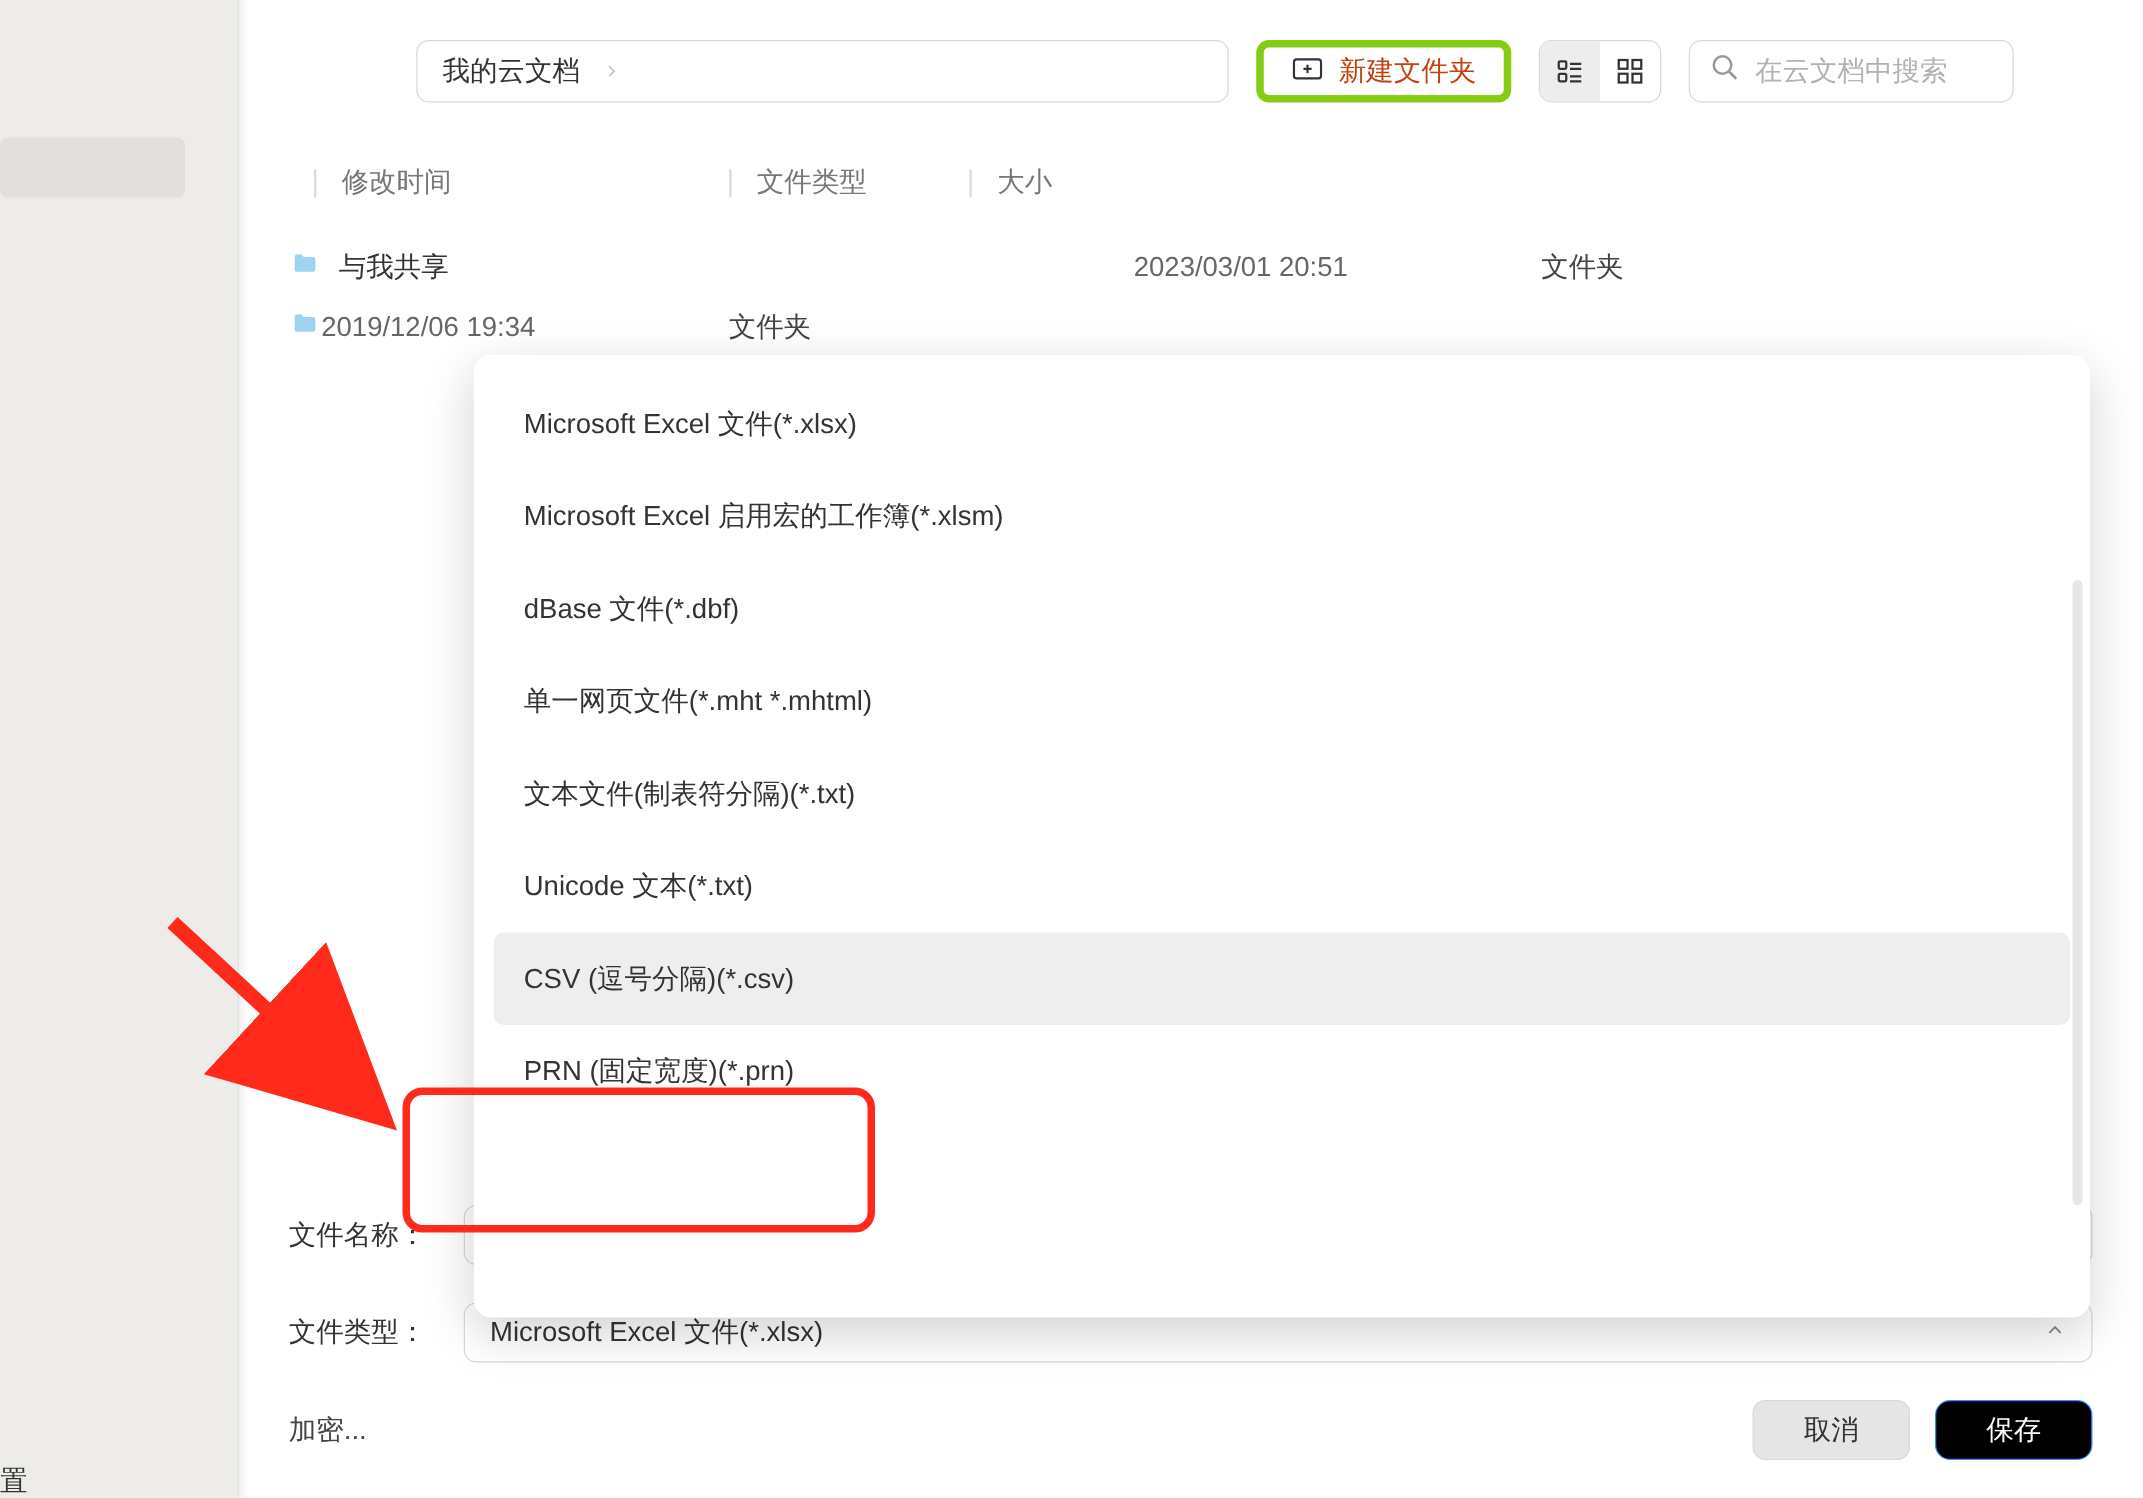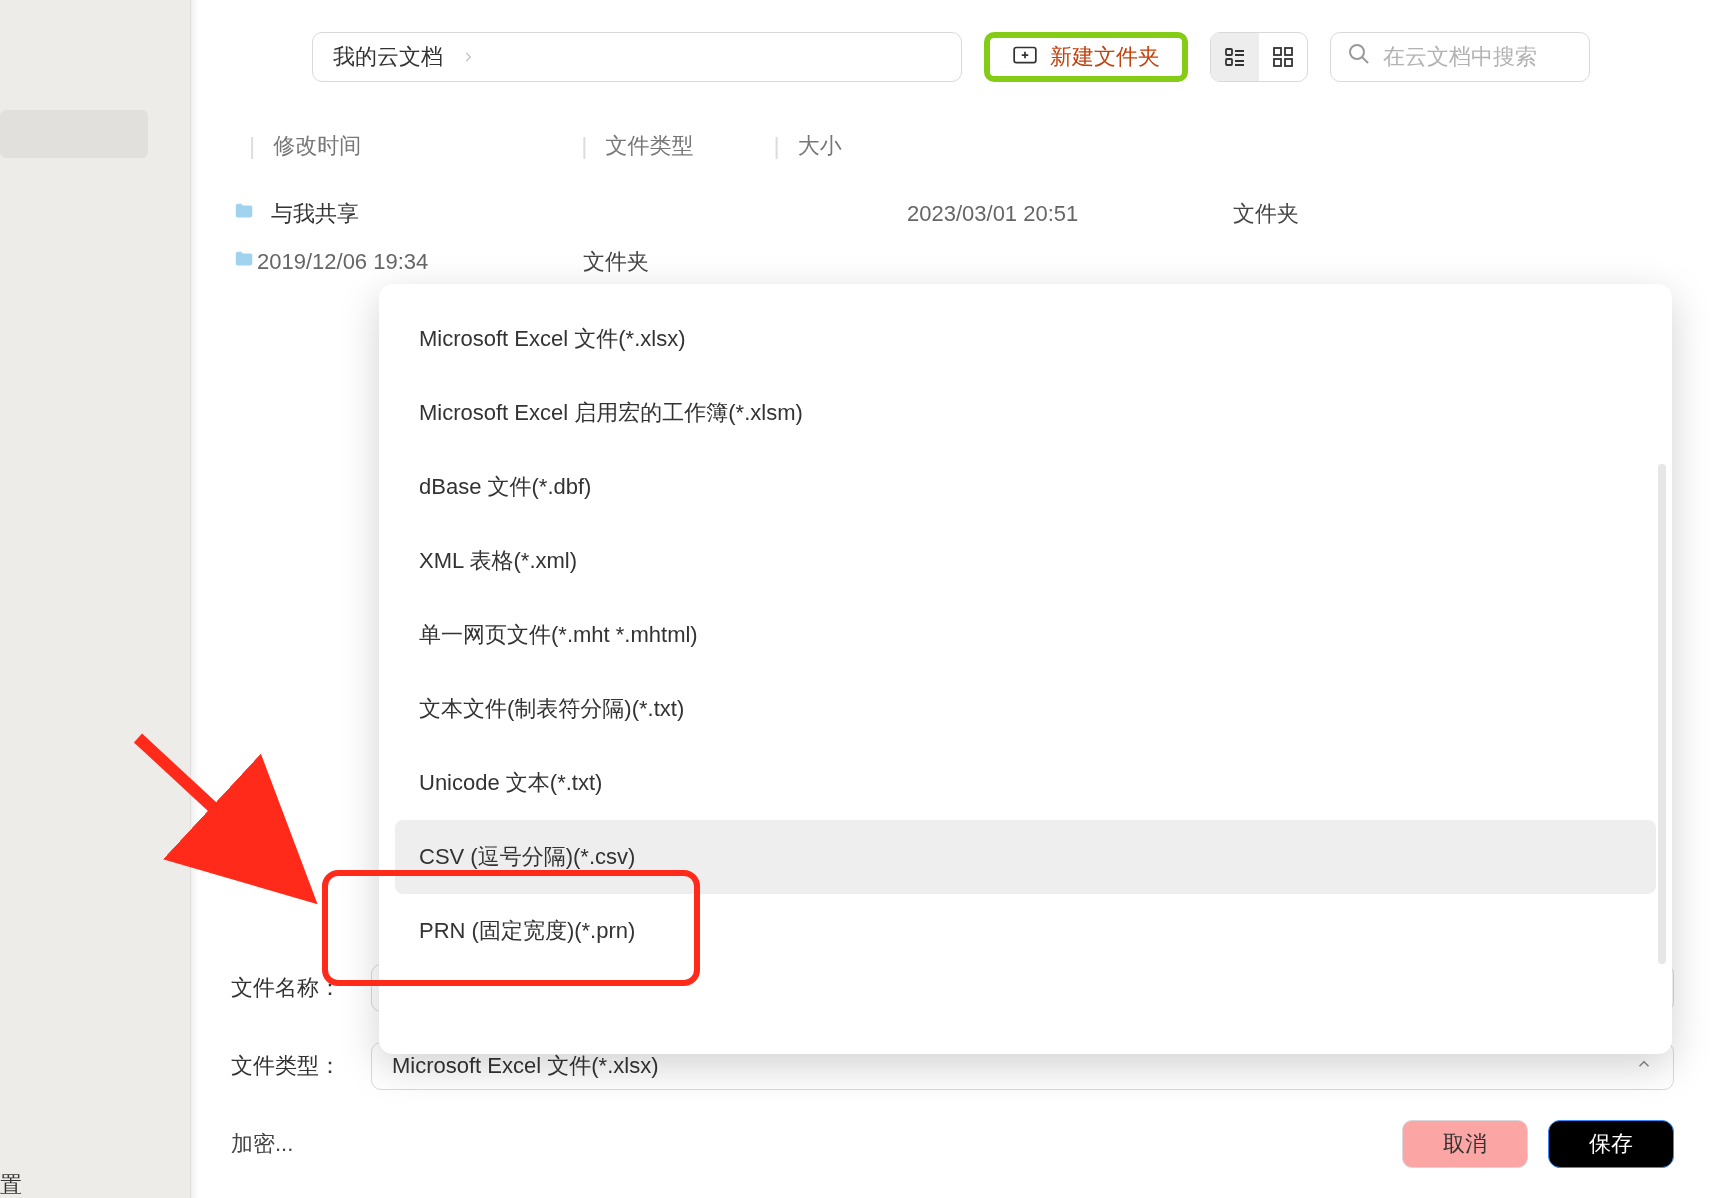--- a/index.html
+++ b/index.html
@@ -10,21 +10,21 @@
   .side-pill { position:absolute; left:0; top:110px; width:148px; height:48px; background:#e2e0dc; border-radius:6px; }
   .bottomtext { position:absolute; left:0; top:1170px; font-size:22px; color:#333; }
 
   .dialog { position:absolute; left:190px; top:0; width:1524px; height:1198px; background:#fff; border-left:1px solid #ddd; }
   .dialog .shade { position:absolute; left:0; top:0; width:8px; height:100%; background:linear-gradient(to right, rgba(0,0,0,.06), rgba(0,0,0,0)); }
 
   
   .topbar { position:absolute; left:0; top:30px; width:100%; height:54px; display:flex; align-items:center; }
   .navbtns { display:flex; gap:28px; margin-left:40px; color:#bdbdbd; }
 
-  .breadcrumb { margin-left:25px; width:650px; height:50px; border:1px solid #d9d9d9; border-radius:10px; display:flex; align-items:center; padding:0 20px; font-size:22px; color:#333; }
+  .breadcrumb { margin-left:46px; width:650px; height:50px; border:1px solid #d9d9d9; border-radius:10px; display:flex; align-items:center; padding:0 20px; font-size:22px; color:#333; }
   .crumb-caret { margin-left:18px; color:#bbb; }
 
   .newfolder { margin-left:22px; height:50px; border:6px solid #84cc16; border-radius:10px; display:flex; align-items:center; padding:0 22px; font-size:22px; color:#c2410c; gap:12px; }
   .newfolder svg { width:26px; height:26px; }
 
   .viewtoggle { margin-left:22px; height:50px; width:98px; border:1px solid #d9d9d9; border-radius:10px; display:flex; align-items:center; justify-content:center; gap:0; }
   .viewtoggle .half { width:49px; height:100%; display:flex; align-items:center; justify-content:center; }
   .viewtoggle .half.active { background:#ededed; border-radius:8px 0 0 8px; }
   .viewtoggle svg { width:24px; height:24px; }
 
@@ -52,21 +52,21 @@
   .form-area { position:absolute; left:40px; right:40px; bottom:30px; }
   .formrow { display:flex; align-items:center; margin-bottom:30px; }
   .formlabel { width:140px; font-size:22px; color:#333; }
   .fileinput { flex:1; height:48px; border:1px solid #d9d9d9; border-radius:10px; }
   .typeselect { flex:1; height:48px; border:1px solid #d9d9d9; border-radius:10px; display:flex; align-items:center; justify-content:space-between; padding:0 20px; font-size:22px; color:#333; }
   .typeselect .caret { color:#888; }
 
   .btnrow { display:flex; justify-content:space-between; align-items:center; }
   .encrypt { font-size:22px; color:#444; }
   .actions { display:flex; gap:20px; }
-  .btn { height:48px; padding:0 40px; border-radius:10px; font-size:22px; display:flex; align-items:center; justify-content:center; border:1px solid #d9d9d9; background:#fca5a5; color:#333; }
+  .btn { height:48px; padding:0 40px; border-radius:10px; font-size:22px; display:flex; align-items:center; justify-content:center; border:1px solid #d9d9d9; background:#e5e5e5; color:#333; }
   .btn.primary { background:#000000; border-color:#3a8bff; color:#fff;border-radius:12px; }
 
   
   .dropdown { position:absolute; left:379px; top:284px; width:1293px; height:770px; background:#fff; border-radius:14px; box-shadow:0 12px 40px rgba(0,0,0,.18); overflow:hidden; }
   .dropdown .scrollthumb { position:absolute; right:6px; top:180px; width:8px; height:500px; background:#e6e6e6; border-radius:4px; }
   .ddlist { padding:18px 8px; }
   .dditem { height:74px; display:flex; align-items:center; padding:0 24px; font-size:22px; color:#333; border-radius:8px; margin:0 8px; }
   .dditem.hover { background:#eeeeee; }
 
   
@@ -197,21 +197,20 @@
       </div>
     </div>
   </div>
 </div>
 
 <div class="dropdown">
   <div class="ddlist" id="ddlist">
       <div class="dditem">Microsoft Excel 文件(*.xlsx)</div>
       <div class="dditem">Microsoft Excel 启用宏的工作簿(*.xlsm)</div>
       <div class="dditem">dBase 文件(*.dbf)</div>
-      <div class="dditem">XML 表格(*.xml)</div>
       <div class="dditem">单一网页文件(*.mht *.mhtml)</div>
       <div class="dditem">文本文件(制表符分隔)(*.txt)</div>
       <div class="dditem">Unicode 文本(*.txt)</div>
       <div class="dditem hover">CSV (逗号分隔)(*.csv)</div>
       <div class="dditem">PRN (固定宽度)(*.prn)</div>
     </div>
   <div class="scrollthumb"></div>
 </div>
 
 <div class="annot-box"></div>

